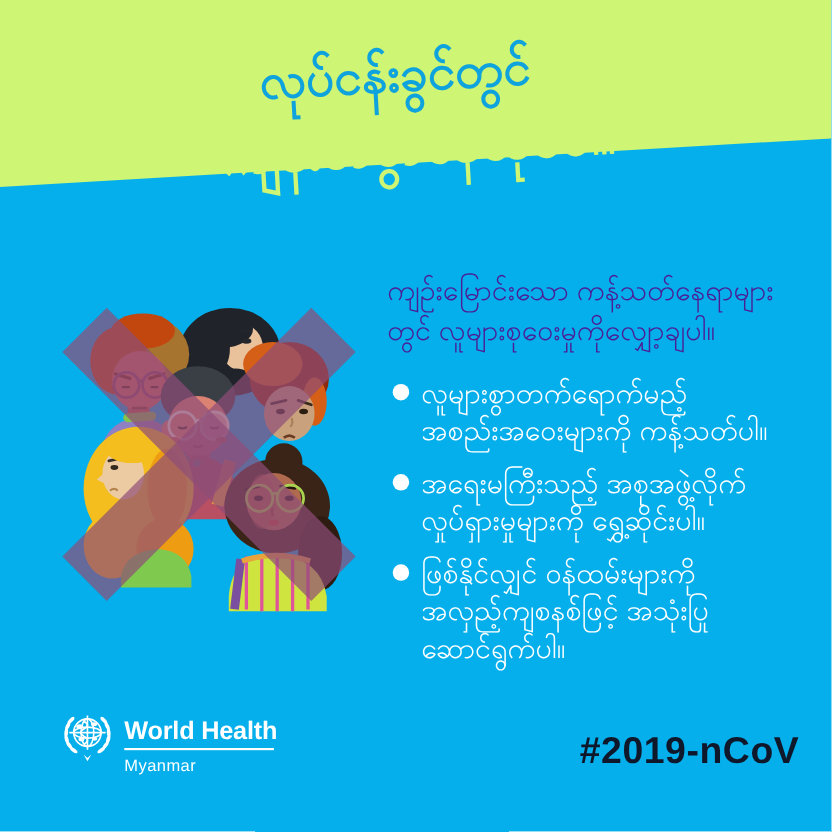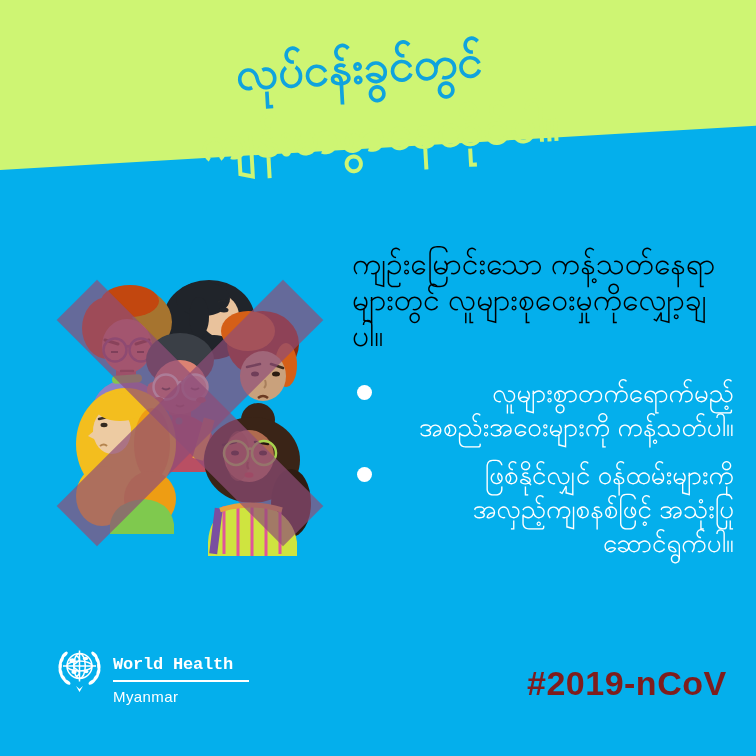--- a/index.html
+++ b/index.html
@@ -20,40 +20,40 @@
   .title {
     position:absolute; left:0; right:0; top:42px; text-align:center;
     transform:rotate(-3.2deg); transform-origin:50% 50%;
     font-weight:bold; line-height:1.1;
   }
   .title-line1 { font-size:45px; color:#0FA3DE; transform:translateX(-17px); }
   .title-line2 { font-size:48px; color:#CEF573; margin-top:16px; }
 
   
   .content { position:absolute; left:352px; top:246px; width:382px; }
-  .intro { margin:0; color:#000000; font-size:30px; line-height:36px; }
+  .intro { margin:0; color:#4c1d95; font-size:26px; line-height:36px; }
   .bullets { margin-top:22px; color:#ffffff; }
-  .bullet { display:flex; align-items:flex-start; padding-left:5px; margin-bottom:14px;text-align:right; }
+  .bullet { display:flex; align-items:flex-start; padding-left:5px; margin-bottom:14px; }
   .dot { flex:none; width:15px; height:15px; border-radius:50%; background:#ffffff; margin:9px 11px 0 0; }
   .bullet-text { font-size:26px; line-height:34px; }
 
   
   .illustration { position:absolute; left:52px; top:272px; width:272px; height:284px; }
 
   
   .who { position:absolute; left:56px; top:648px; display:flex; align-items:flex-start; color:#ffffff; }
   .emblem { width:47px; height:50px; margin-right:10px; }
   .who-text { padding-top:6px; }
-  .who-line { font-size:17px; font-weight:bold; line-height:21px; letter-spacing:-0.2px;font-family:Liberation Mono, monospace; }
+  .who-line { font-size:23px; font-weight:bold; line-height:21px; letter-spacing:-0.2px; }
   .who-divider { width:136px; height:2px; background:#ffffff; margin:5px 0 6px 0; }
   .who-country { font-size:15px; font-weight:normal; letter-spacing:0.4px; }
 
   .hashtag {
     position:absolute; left:527px; top:664px;
-    font-size:34px; font-weight:bold; color:#7f1d1d; letter-spacing:0.5px;
+    font-size:34px; font-weight:bold; color:#0f172a; letter-spacing:0.5px;
   }
 </style>
 </head>
 <body>
 
 <div class="poster">
 
   <div class="banner"></div>
 
   <div class="title">
@@ -162,20 +162,24 @@
       <rect x="-22" y="112.5" width="320" height="57" fill="rgba(142,77,119,0.7)" transform="rotate(-45 138 141)"></rect>
     </g>
   </svg>
 
   <div class="content">
     <p class="intro">ကျဉ်းမြောင်းသော ကန့်သတ်နေရာများတွင် လူများစုဝေးမှုကိုလျှော့ချပါ။</p>
     <div class="bullets">
       <div class="bullet">
         <span class="dot"></span>
         <span class="bullet-text">လူများစွာတက်ရောက်မည့် အစည်းအဝေးများကို ကန့်သတ်ပါ။</span>
+      </div>
+      <div class="bullet">
+        <span class="dot"></span>
+        <span class="bullet-text">အရေးမကြီးသည့် အစုအဖွဲ့လိုက် လှုပ်ရှားမှုများကို ရွှေ့ဆိုင်းပါ။</span>
       </div>
       <div class="bullet">
         <span class="dot"></span>
         <span class="bullet-text">ဖြစ်နိုင်လျှင် ဝန်ထမ်းများကို အလှည့်ကျစနစ်ဖြင့် အသုံးပြုဆောင်ရွက်ပါ။</span>
       </div>
     </div>
   </div>
 
   <div class="who">
     <svg class="emblem" viewBox="0 0 47 50" aria-hidden="true">

